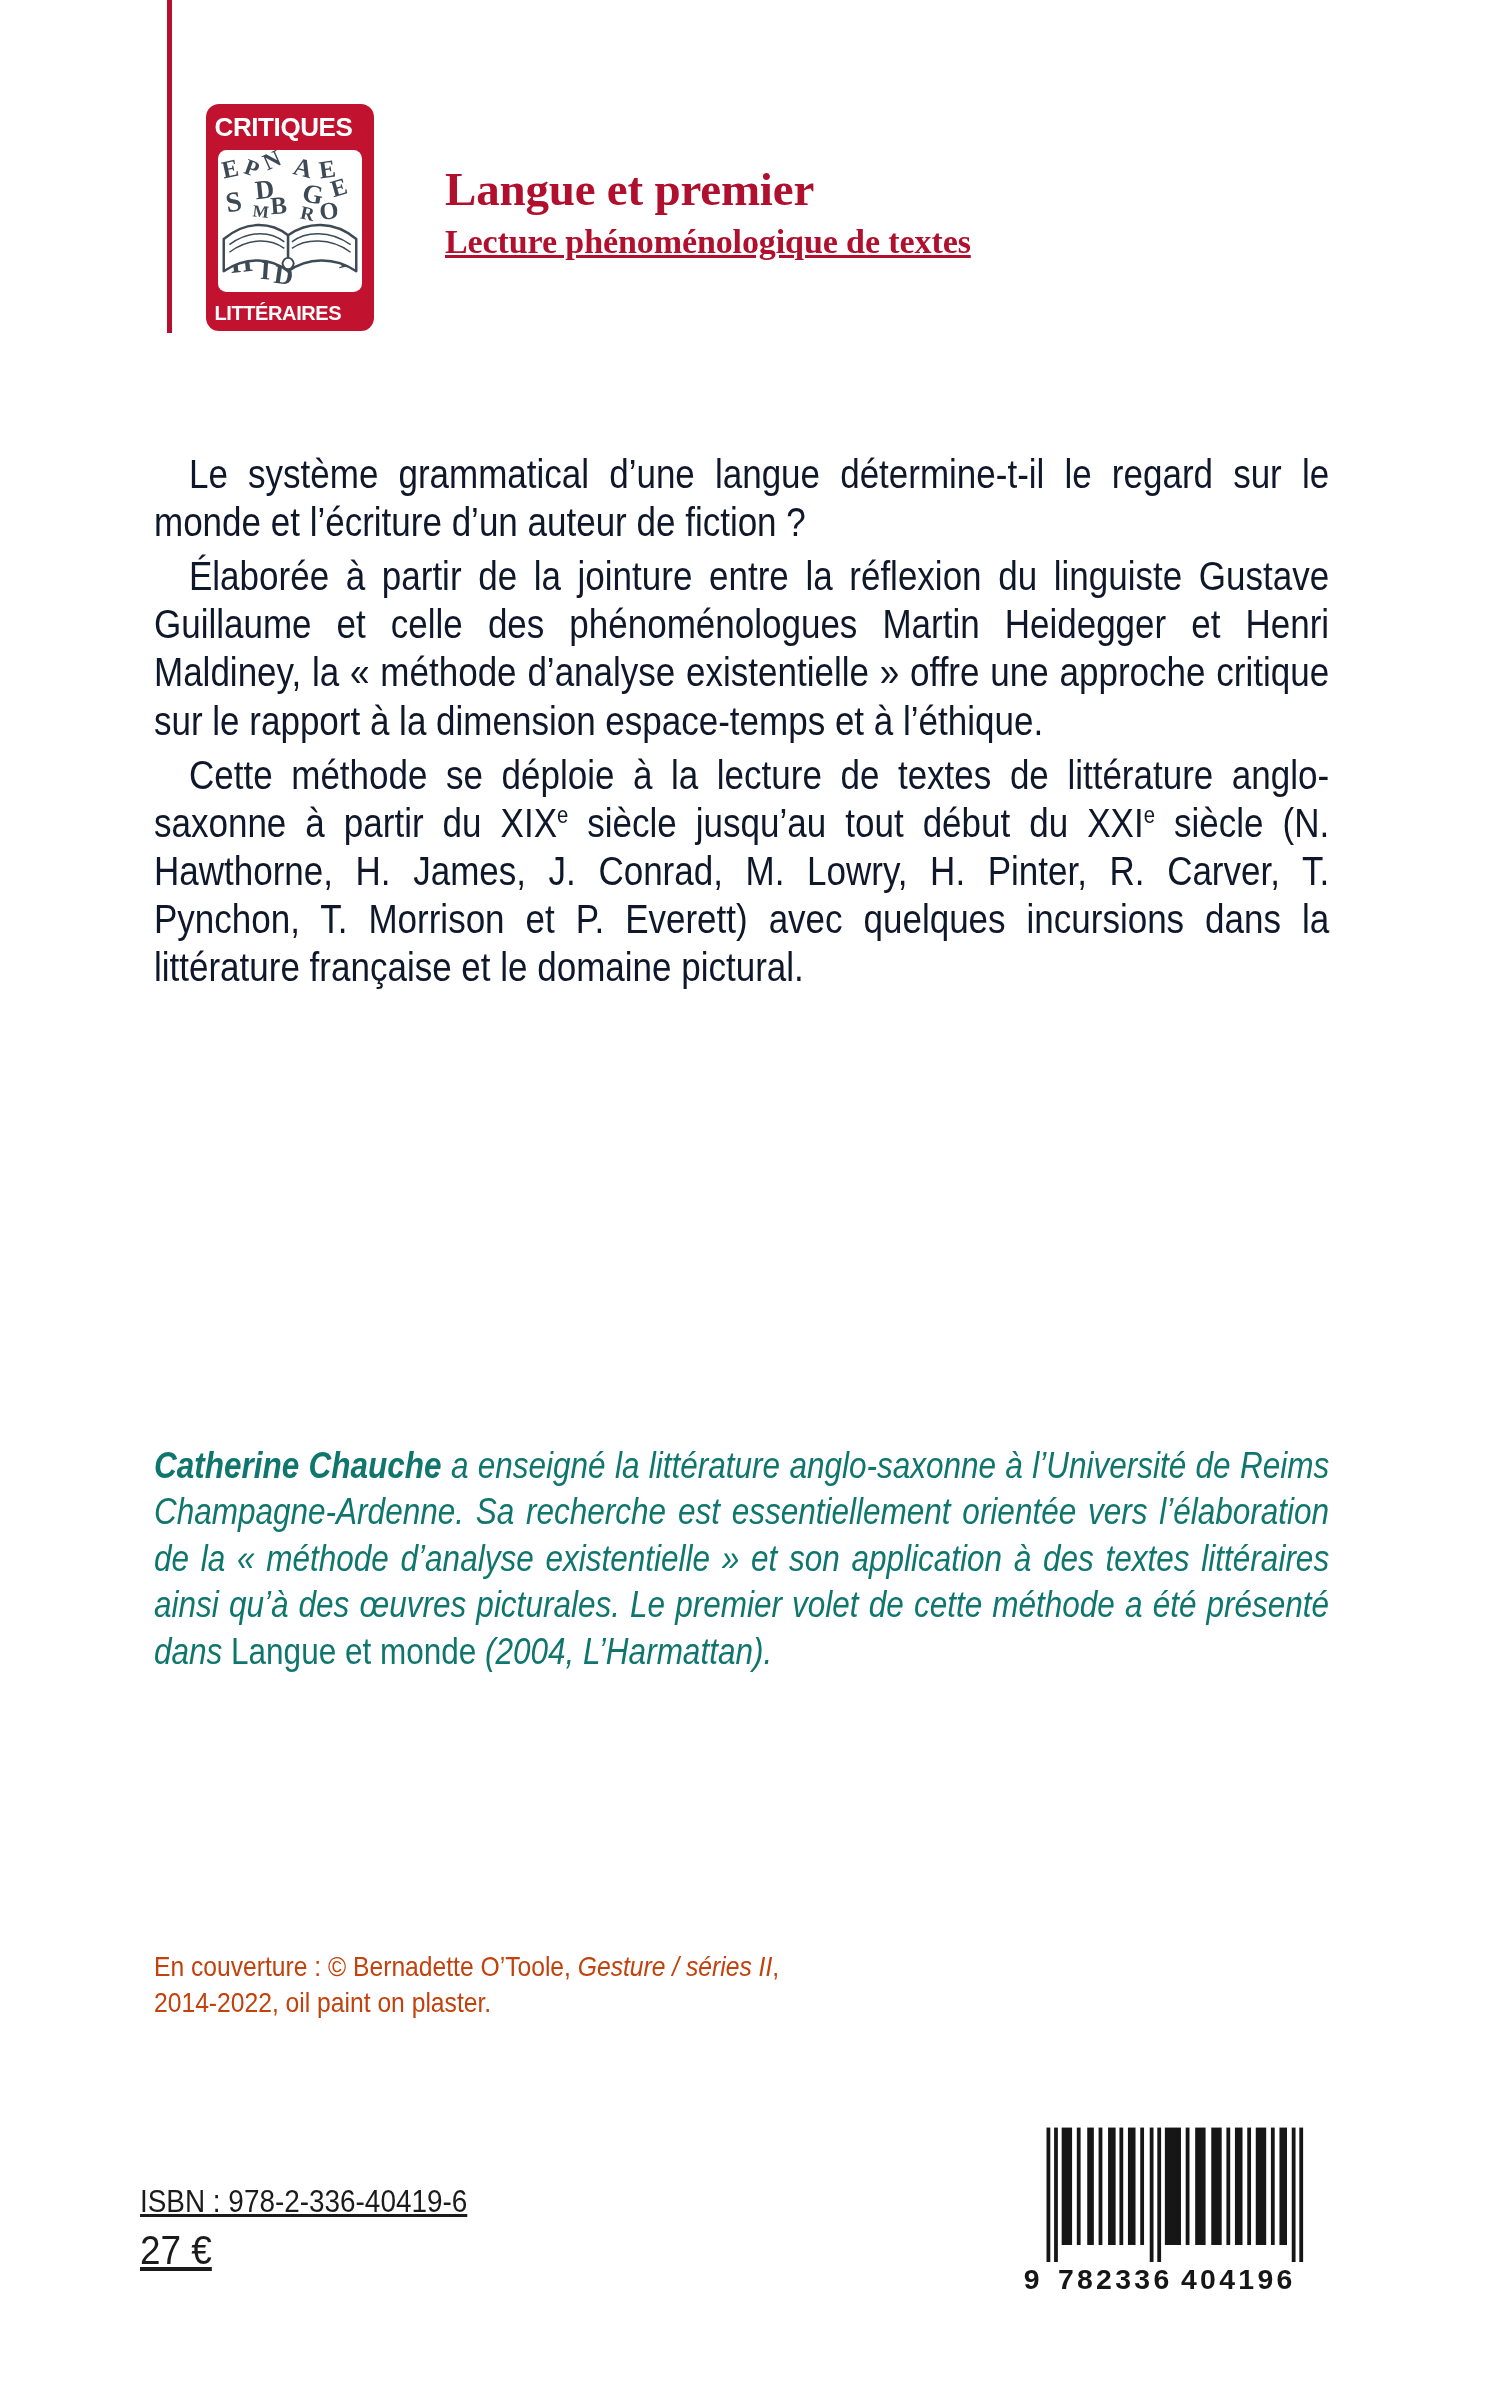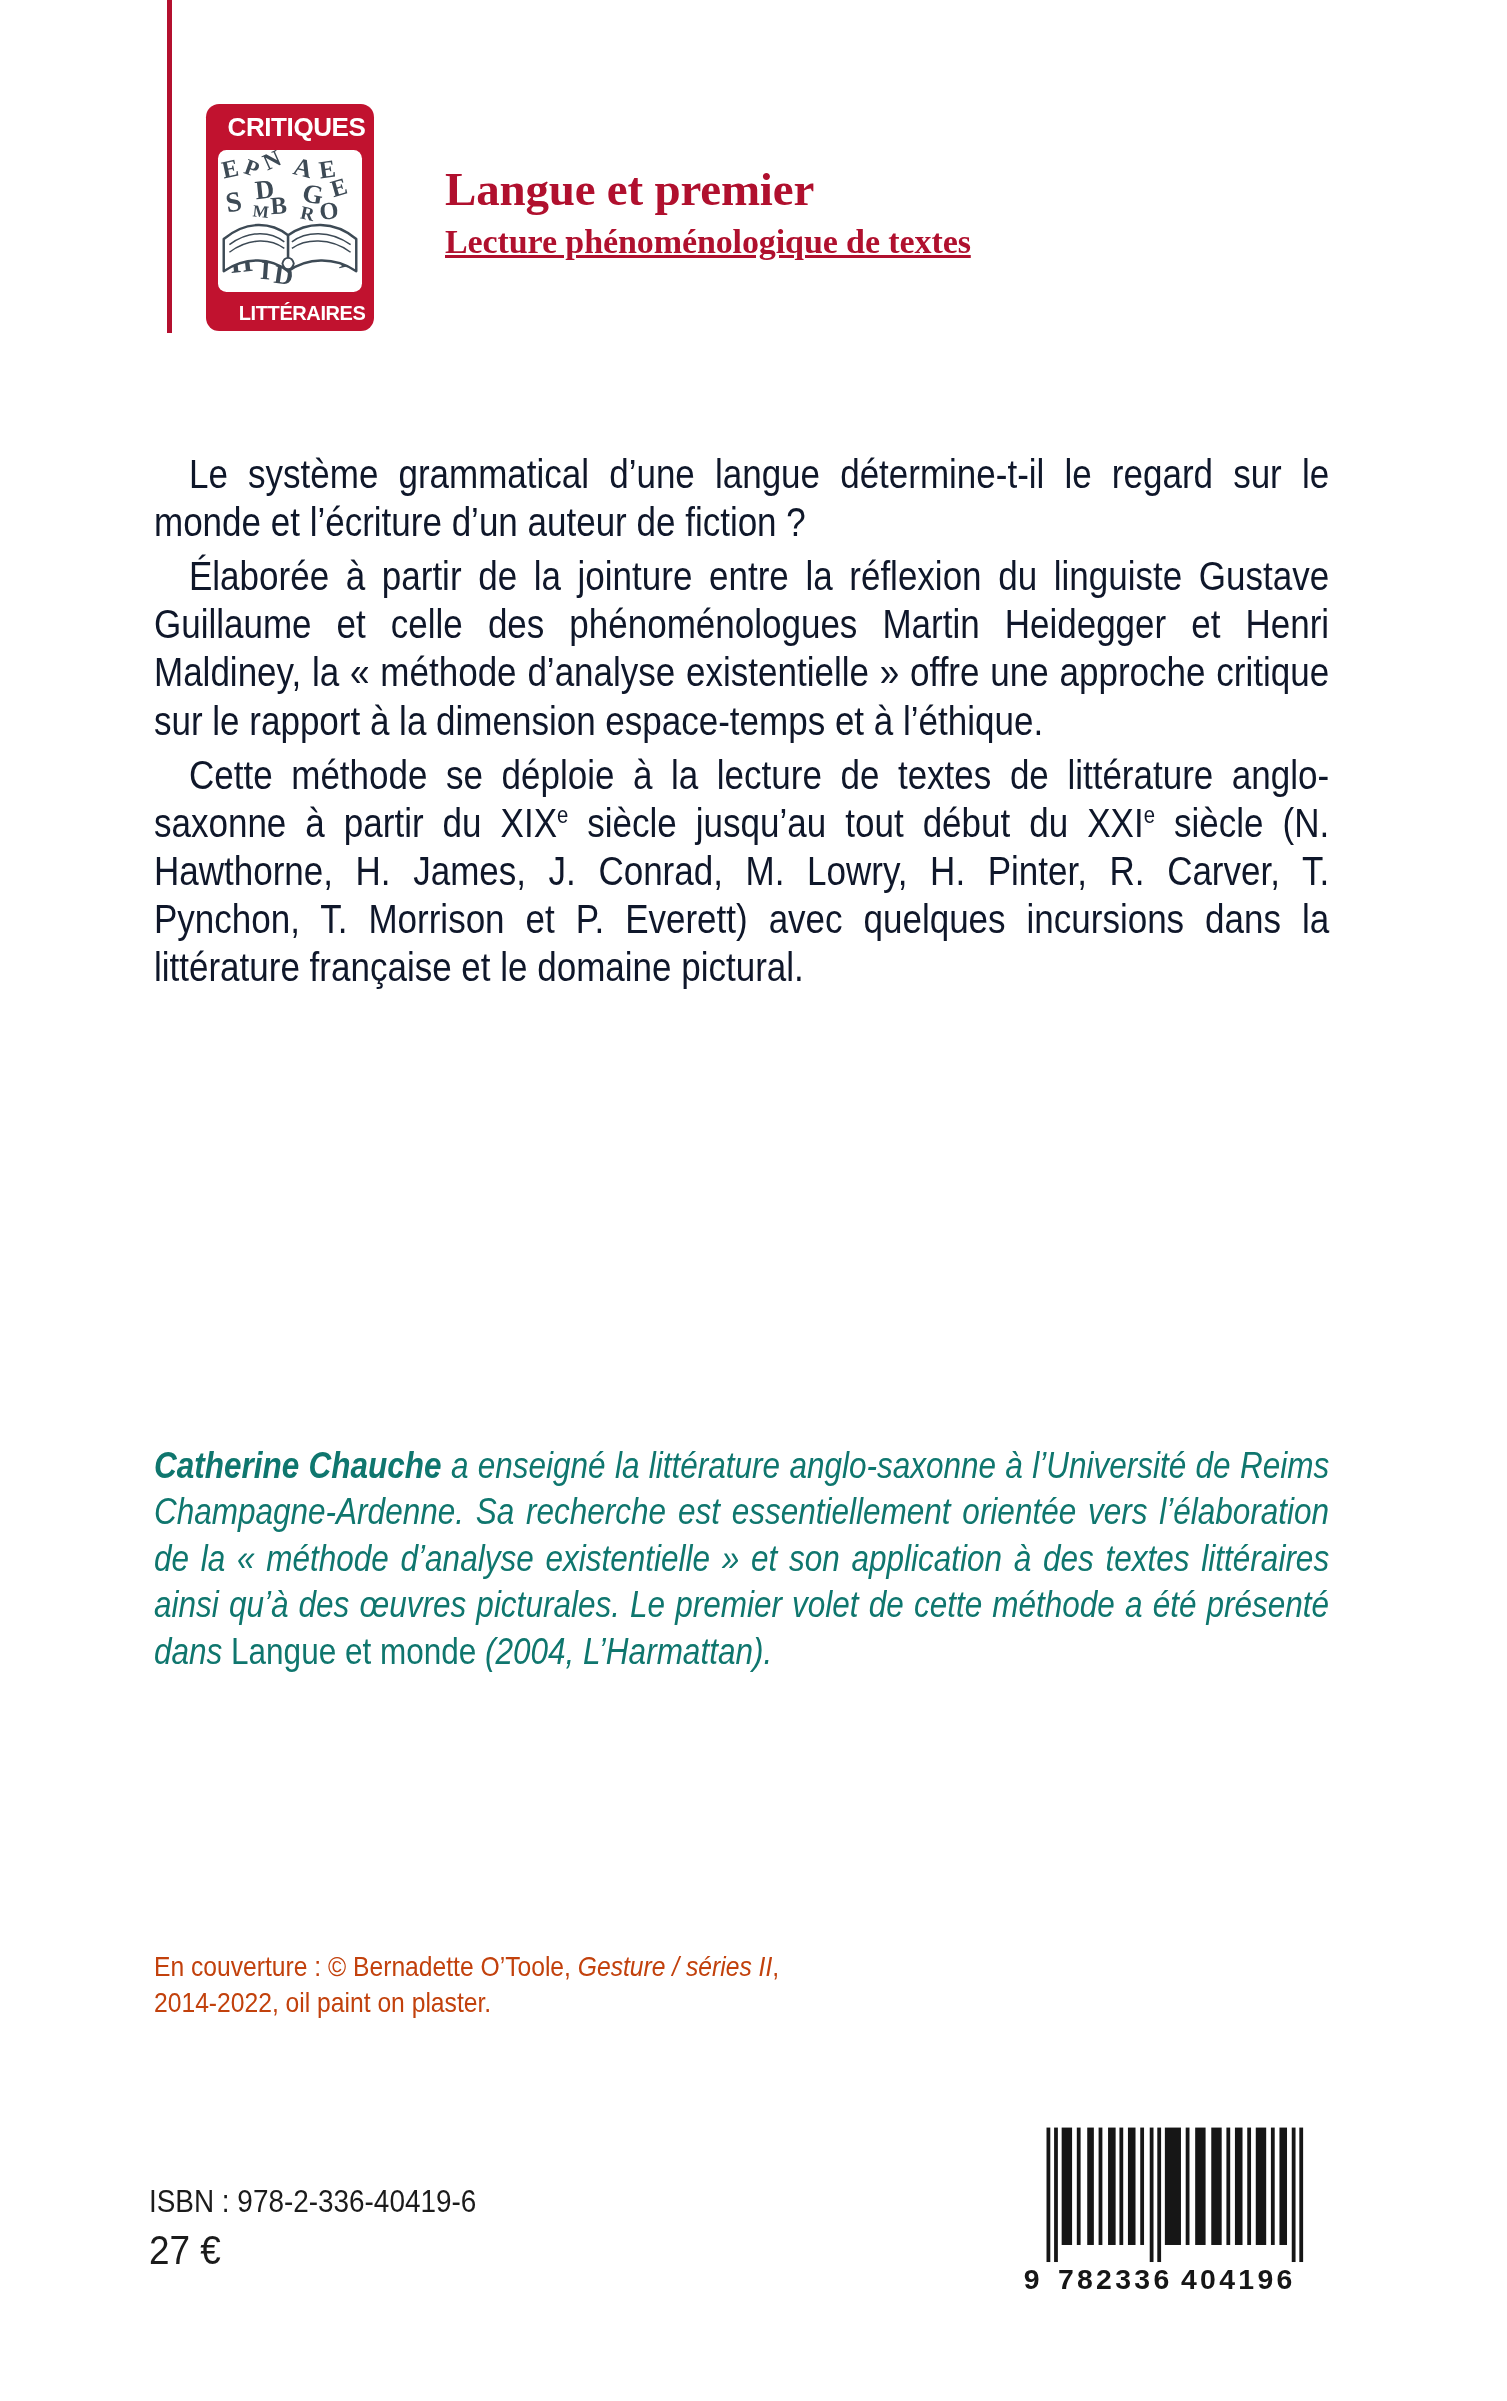--- a/index.html
+++ b/index.html
@@ -41,21 +41,21 @@
     flex-direction: column;
     align-items: center;
     justify-content: space-between;
   }
   .logo-word {
     color: #ffffff;
     font-family: "Liberation Sans", sans-serif;
     font-weight: bold;
     letter-spacing: -0.4px;
     line-height: 1;
-    text-align: right;
+    text-align: left;
     width: 100%;
   }
   .logo-word.top   { font-size: 26px; }
   .logo-word.bottom{ font-size: 20px; }
 
   .logo-book {
     width: 144px;
     height: 142px;
     background: #ffffff;
     border-radius: 8.5px;
@@ -156,23 +156,24 @@
     font-size: 27.4px;
     line-height: 1.3;
     transform: scaleX(0.9);
     transform-origin: left center;
     width: 111%;
   }
   .credit .work-title { font-style: italic; }
 
   .isbn-block {
     position: absolute;
-    left: 149px;
+    left: 140px;
     top: 2182px;
     color: #1b1b1b;
+    text-decoration: underline;
   }
   .isbn-line {
     font-family: "Liberation Sans Narrow", "Liberation Sans", sans-serif;
     font-stretch: condensed;
     font-size: 31px;
     line-height: 1.28;
     transform: scaleX(0.9);
     transform-origin: left center;
   }
   .price-line {

